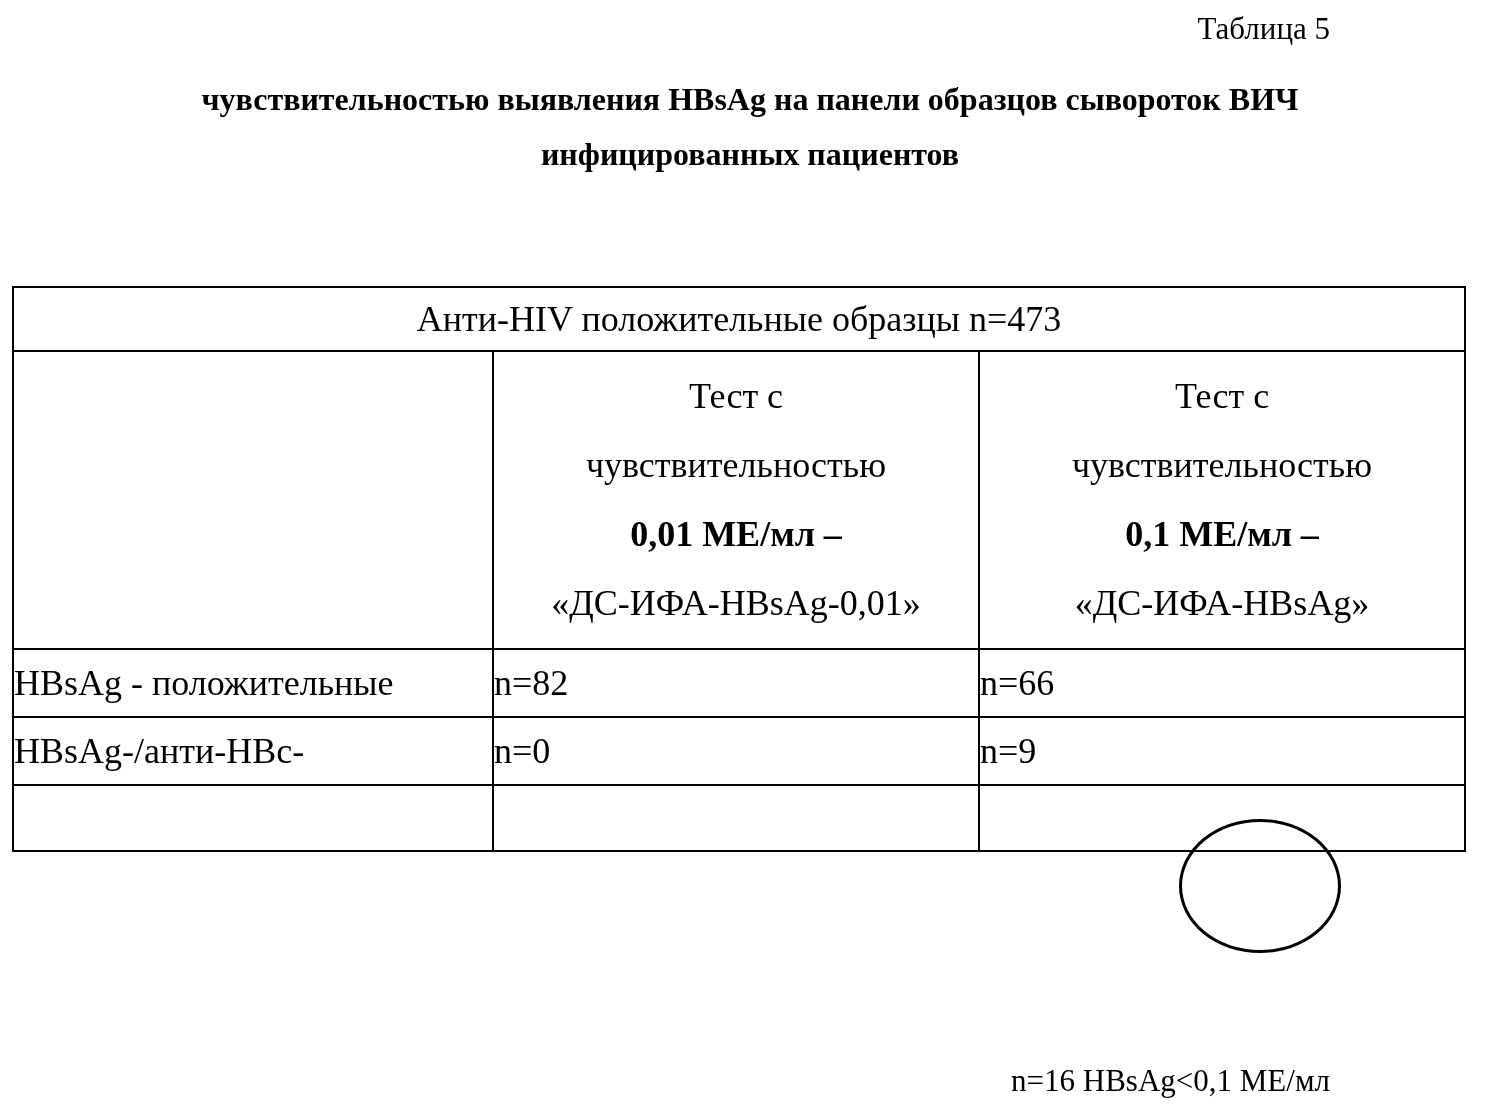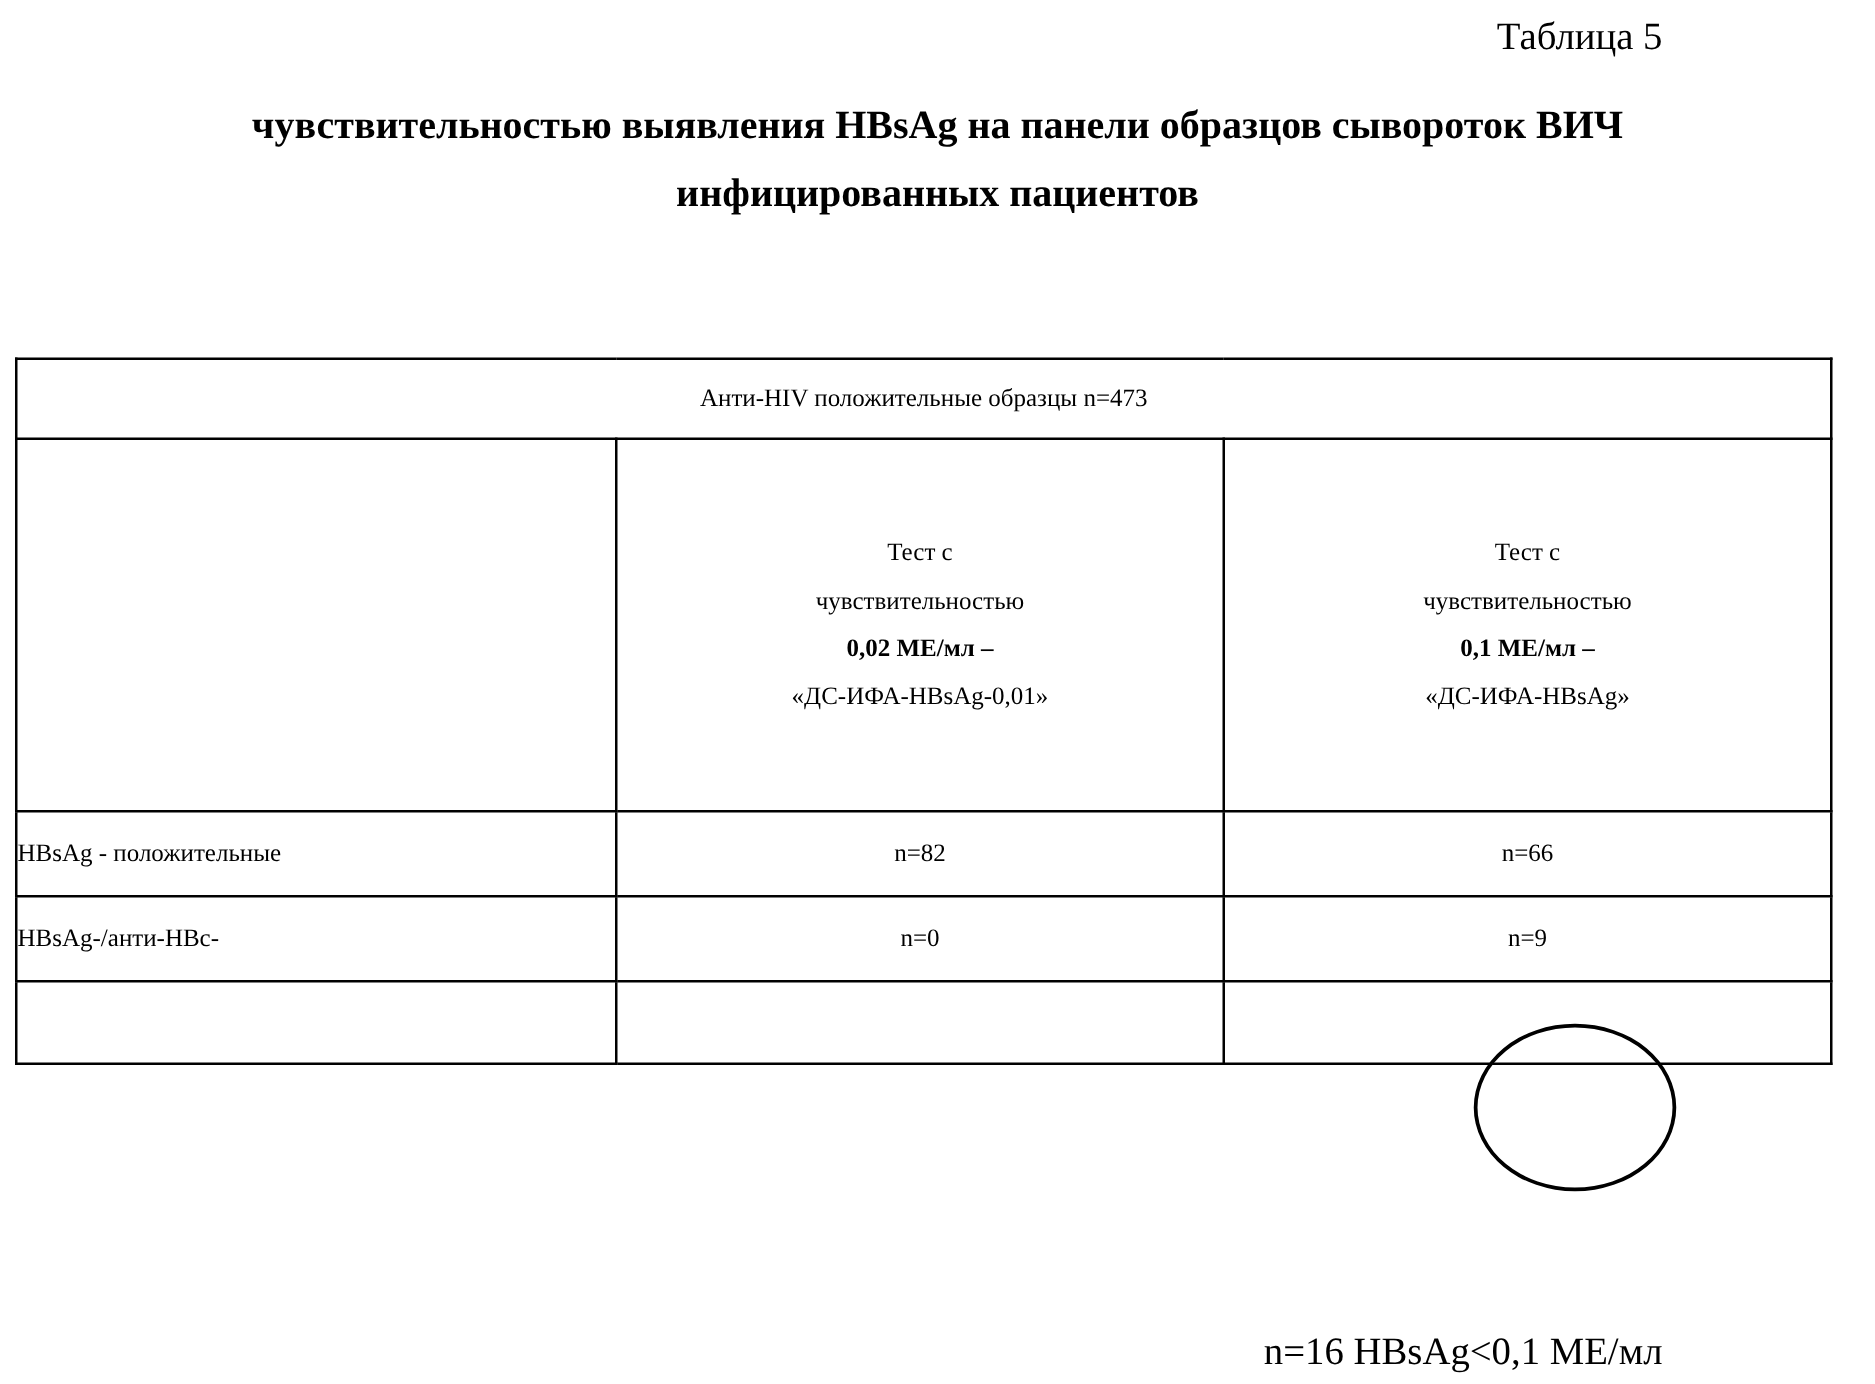--- a/index.html
+++ b/index.html
@@ -44,21 +44,21 @@
   table.main {
     position: absolute;
     top: 286px;
     left: 12px;
     width: 1452px;
     border-collapse: collapse;
     table-layout: fixed;
   }
   table.main td {
     border: 2px solid #000000;
-    font-size: 20px;
+    font-size: 36px;
     padding: 0;
     vertical-align: middle;
   }
   td.header-span {
     text-align: center;
     height: 62px;
     font-size: 31px;
   }
   td.colhead {
     text-align: center;
@@ -69,21 +69,21 @@
   }
   td.colhead .bold {
     font-weight: bold;
   }
   td.rowlabel {
     text-align: left;
     padding-left: 12px;
     height: 66px;
   }
   td.val {
-    text-align: center;
+    text-align: left;
     height: 66px;
   }
   .empty-row td {
     height: 64px;
   }
   .footnote {
     position: absolute;
     bottom: 8px;
     right: 22px;
     font-size: 31px;
@@ -120,21 +120,21 @@
     </colgroup>
     <tbody>
       <tr>
         <td class="header-span" colspan="3">Анти-HIV положительные образцы n=473</td>
       </tr>
       <tr>
         <td class="colhead"></td>
         <td class="colhead">
           <div>Тест с</div>
           <div>чувствительностью</div>
-          <div class="bold">0,02 МЕ/мл –</div>
+          <div class="bold">0,01 МЕ/мл –</div>
           <div>«ДС-ИФА-HBsAg-0,01»</div>
         </td>
         <td class="colhead">
           <div>Тест с</div>
           <div>чувствительностью</div>
           <div class="bold">0,1 МЕ/мл –</div>
           <div>«ДС-ИФА-HBsAg»</div>
         </td>
       </tr>
 

